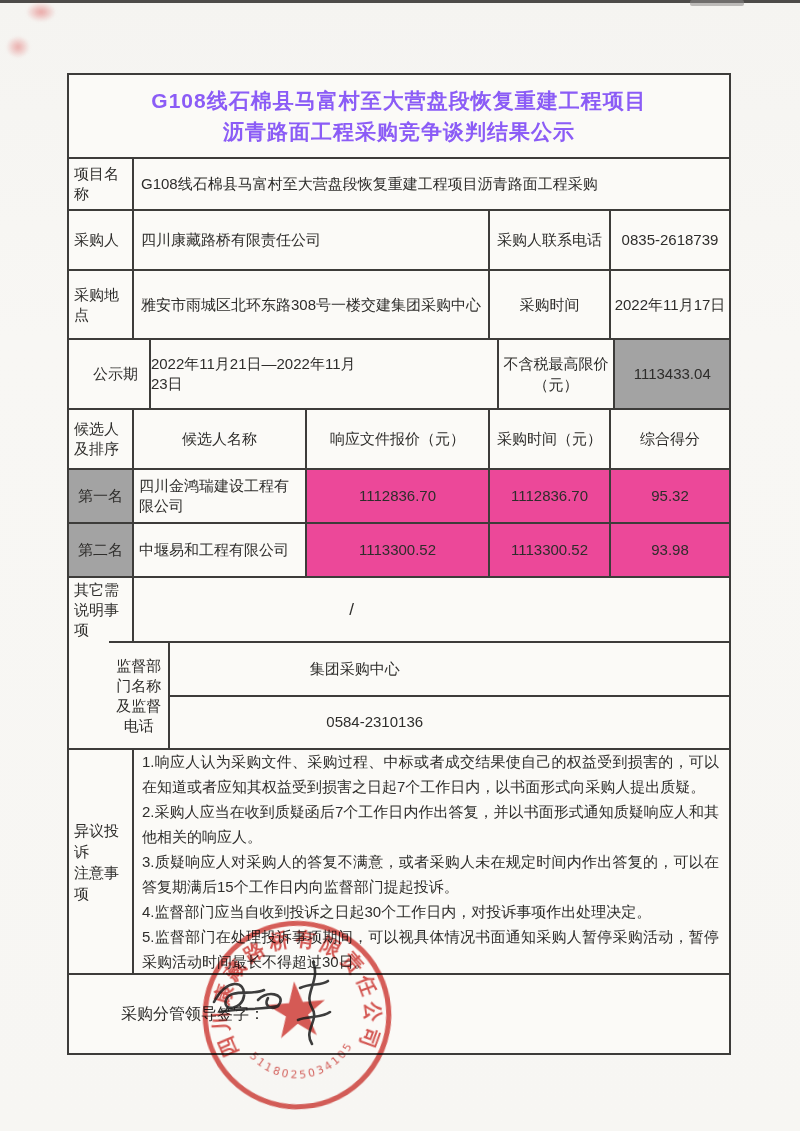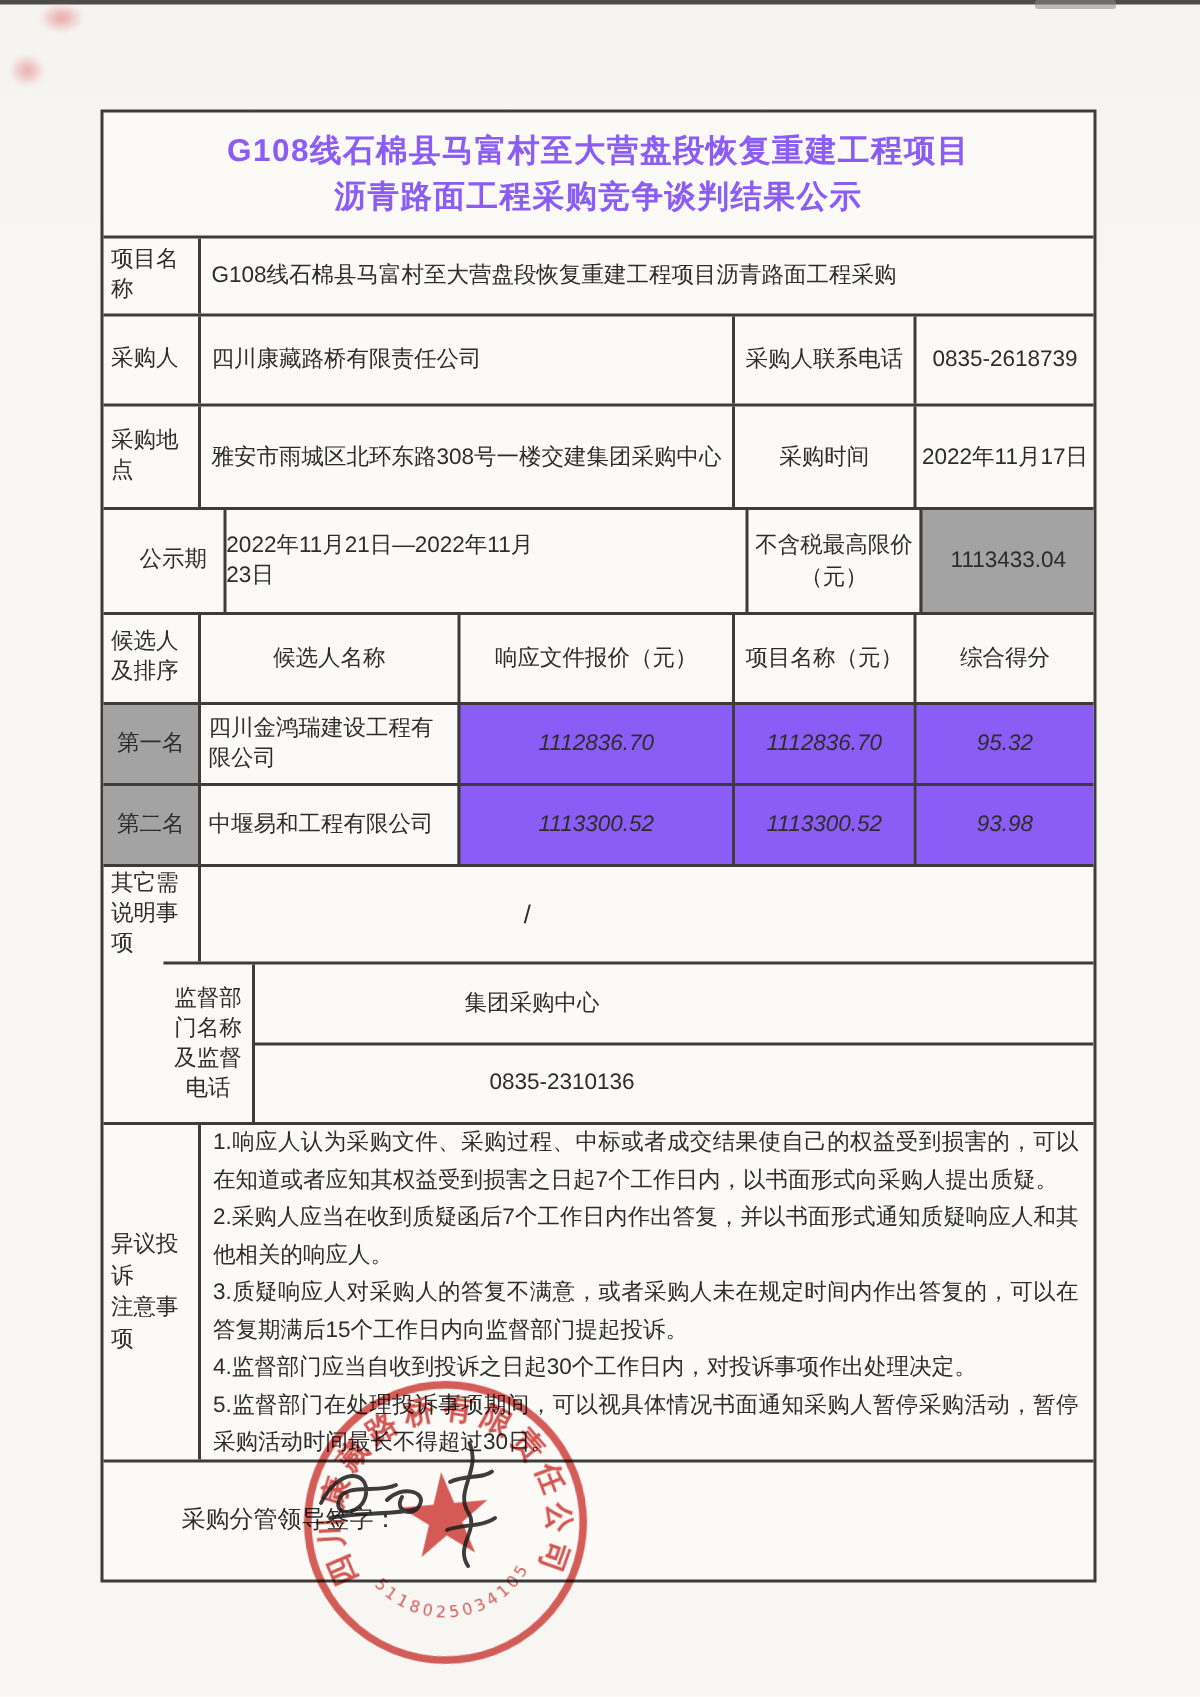--- a/index.html
+++ b/index.html
@@ -30,36 +30,36 @@
   }
   .cell:first-child{border-left:none;}
   .w1{width:63px;} .w2{width:173px;} .w3{width:183px;} .w4{width:121px;} .w5{width:120px;}
   .w25{width:597px;} .w23{width:356px;} .wfull{width:660px;}
 
   .h-title{height:82px;} .h-r1{height:50px;} .h-r2{height:58px;} .h-r3{height:67px;}
   .h-r4{height:68px;padding-left:19px;} .h-head{height:58px;} .h-c{height:52px;} .h-other{height:63px;}
   .h-sup{height:105px;margin-left:40px;} .h-obj{height:223px;} .h-sig{height:78px;}
 
   .title-cell{flex-direction:column;font-weight:bold;font-size:21px;line-height:31px;letter-spacing:1px;color:#8b5cf6;}
-  .label-left{justify-content:flex-start;text-align:left;padding:2px 2px 2px 5px;font-family:Liberation Mono, monospace;}
+  .label-left{justify-content:flex-start;text-align:left;padding:2px 2px 2px 5px;}
   .label-center{text-align:center;padding:2px;}
   .val-left{justify-content:flex-start;text-align:left;padding-left:7px;padding-right:4px;}
   .bias-135{padding-right:135px;}
   .bias-150{padding-right:150px;}
   .bias-160{padding-right:160px;}
   .bias-190{padding-right:190px;}
   .two-line{flex-direction:column;line-height:21px;}
   .sup-stack{flex-direction:column;padding:0;align-items:stretch;}
   .sup-sub{flex:1;display:flex;align-items:center;justify-content:center;}
   .sup-sub + .sup-sub{border-top:2px solid #3d3c3a;}
   .obj-cell{flex-direction:column;align-items:stretch;justify-content:center;
     padding:6px 10px 6px 8px;font-size:15px;line-height:25px;text-align:justify;}
   .sig-cell{justify-content:flex-start;padding-left:8px;font-size:16px;margin-left:44px;}
   .tint{background:#a3a3a3;}
-  .tint-light{background:#8b5cf6;font-style:italic;}
+  .tint-light{background:#ec4899;}
   .slash{font-size:17px;}
 
   .seal{position:absolute;left:195px;top:913px;width:204px;height:204px;
     mix-blend-mode:multiply;opacity:.88;transform:rotate(-5deg);filter:blur(0.4px);z-index:6;}
   .signature{position:absolute;left:200px;top:950px;width:170px;height:110px;z-index:7;opacity:.85;}
 </style>
 </head>
 <body>
 
 <div class="scan-top-edge"></div>
@@ -102,21 +102,21 @@
       <div>不含税最高限价</div>
       <div>（元）</div>
     </div>
     <div class="cell w5 tint">1113433.04</div>
   </div>
 
   <div class="row h-head">
     <div class="cell w1 label-left">候选人及排序</div>
     <div class="cell w2 label-center">候选人名称</div>
     <div class="cell w3 label-center">响应文件报价（元）</div>
-    <div class="cell w4 label-center">项目名称（元）</div>
+    <div class="cell w4 label-center">采购时间（元）</div>
     <div class="cell w5 label-center">综合得分</div>
   </div>
 
   <div class="row h-c">
     <div class="cell w1 tint">第一名</div>
     <div class="cell w2 val-left" style="padding-left:5px;">四川金鸿瑞建设工程有限公司</div>
     <div class="cell w3 tint-light">1112836.70</div>
     <div class="cell w4 tint-light">1112836.70</div>
     <div class="cell w5 tint-light">95.32</div>
   </div>
@@ -131,21 +131,21 @@
 
   <div class="row h-other">
     <div class="cell w1 label-left">其它需说明事项</div>
     <div class="cell w25 bias-160 slash">/</div>
   </div>
 
   <div class="row h-sup">
     <div class="cell w1 label-center">监督部门名称及监督电话</div>
     <div class="cell w25 sup-stack">
       <div class="sup-sub bias-190">集团采购中心</div>
-      <div class="sup-sub bias-150">0835-2310136</div>
+      <div class="sup-sub bias-150">0584-2310136</div>
     </div>
   </div>
 
   <div class="row h-obj">
     <div class="cell w1 label-left two-line" style="justify-content:center;">
       <div>异议投诉</div>
       <div>注意事项</div>
     </div>
     <div class="cell w25 obj-cell">
       <div>1.响应人认为采购文件、采购过程、中标或者成交结果使自己的权益受到损害的，可以在知道或者应知其权益受到损害之日起7个工作日内，以书面形式向采购人提出质疑。</div>

